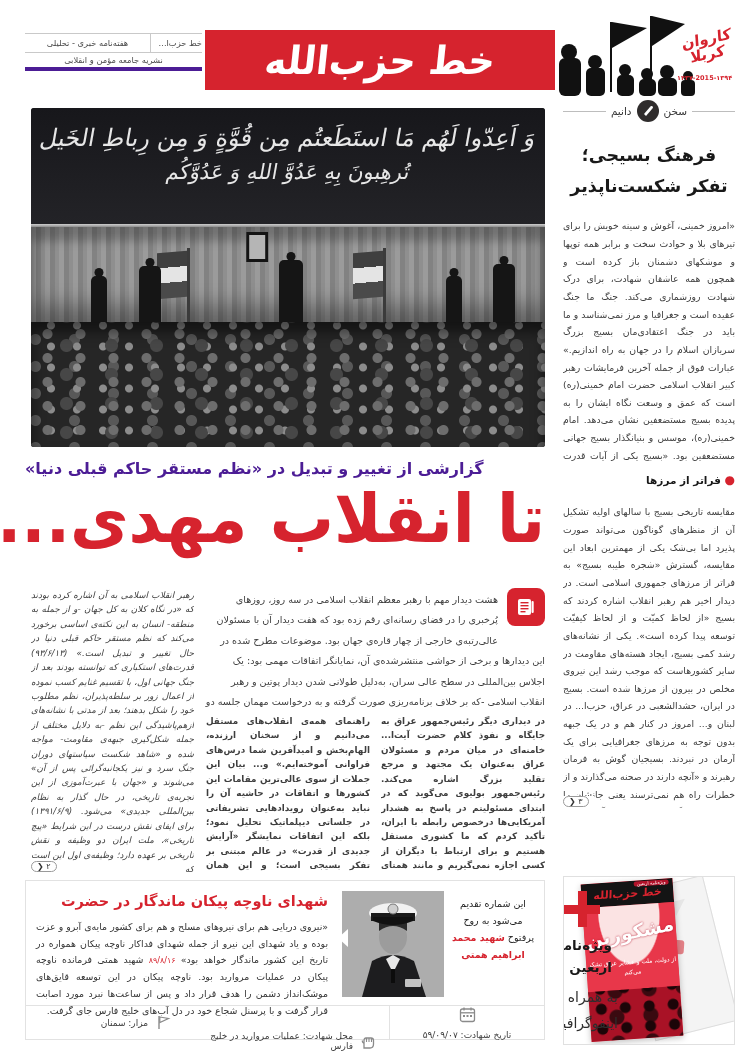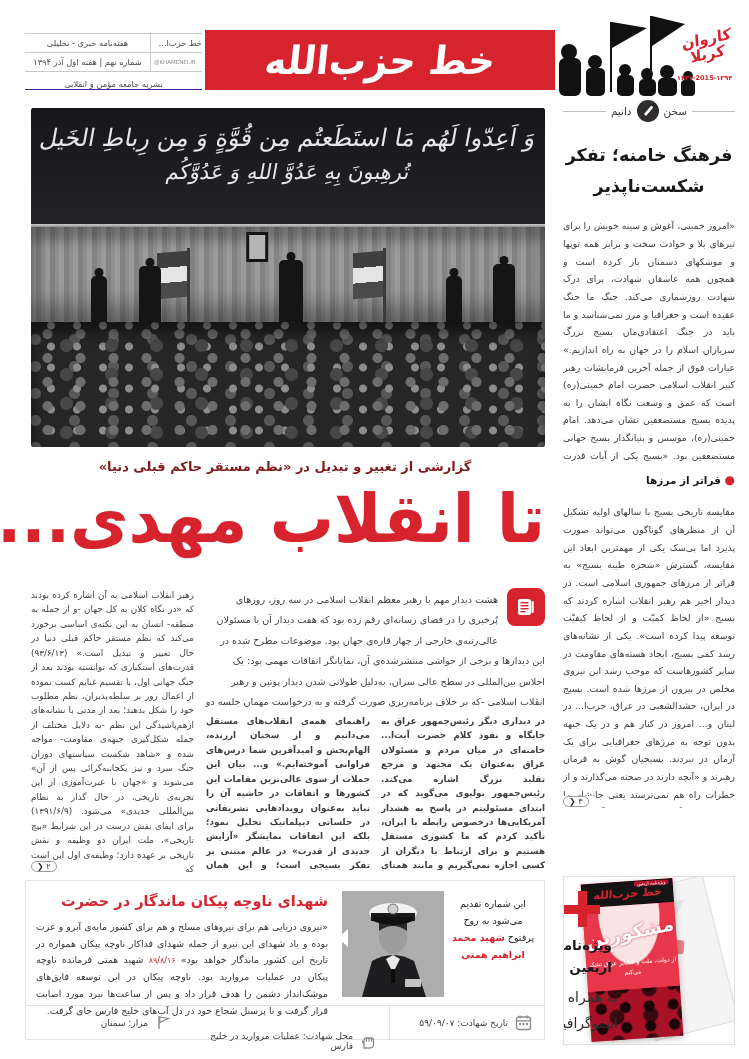--- a/index.html
+++ b/index.html
@@ -3,21 +3,21 @@
 <meta charset="utf-8">
 <style>
   * { margin:0; padding:0; box-sizing:border-box; }
   html,body { background:#ffffff; }
   body { font-family:"DejaVu Sans", sans-serif; }
   .page { position:relative; width:749px; height:1059px; background:#ffffff; overflow:hidden; direction:rtl; }
 
   
   .info-table { position:absolute; left:25px; top:33px; width:177px; font-size:8.3px; color:#4a4a4a; direction:rtl; }
   .info-row { display:flex; align-items:center; height:19px; border-top:1px solid #c9c9c9; }
-  .info-row:last-child { border-bottom:1px solid #4c1d95;align-items:flex-end; }
+  .info-row:last-child { border-bottom:4px solid #4c1d95; }
   .info-cell-r { width:52px; text-align:right; border-left:1px solid #c9c9c9; padding-left:3px; height:100%; display:flex; align-items:center; letter-spacing:-0.3px; }
   .info-cell-l { flex:1; text-align:center; letter-spacing:0.5px; }
   .info-row.full .info-cell-l { letter-spacing:2px; }
   .kh-logo { font-size:5.5px; color:#8a8a8a; letter-spacing:0; direction:ltr; }
 
   .masthead { position:absolute; left:205px; top:30px; width:350px; height:60px; background:#d6232e; display:flex; align-items:center; justify-content:center; }
   .masthead-title { color:#ffffff; font-weight:bold; font-size:37px; transform:skewX(-6deg) scaleY(1.05); letter-spacing:-2px; }
 
   .flags-art { position:absolute; left:555px; top:14px; width:186px; height:82px; }
   .flags-art svg { position:absolute; inset:0; }
@@ -66,49 +66,49 @@
       background-image:
         radial-gradient(circle, #6d6d6d 0 4.5px, transparent 5.5px),
         radial-gradient(circle, #474747 0 6px, transparent 7px),
         radial-gradient(circle, #8c8c8c 0 3.5px, transparent 4.5px),
         radial-gradient(circle, #585858 0 5px, transparent 6px);
       background-size:33px 24px, 45px 29px, 26px 21px, 39px 27px;
       background-position:0 0, 13px 9px, 7px 14px, 24px 4px;
       box-shadow:inset 0 10px 14px rgba(0,0,0,.5); }
 
   
-  .kicker { position:absolute; left:25px; top:459px; width:520px; text-align:center; font-size:13px; font-weight:bold; color:#7f1d1d; letter-spacing:-0.2px; }
+  .kicker { position:absolute; left:25px; top:459px; width:520px; text-align:left; font-size:16px; font-weight:bold; color:#4c1d95; letter-spacing:-0.2px; }
   .headline { position:absolute; left:25px; top:476px; width:520px; text-align:center; color:#d6232e; font-weight:bold; font-size:64px; line-height:1.35; letter-spacing:-3px; transform:scaleY(1.05); white-space:nowrap; }
 
   
   .lead-wrap { position:absolute; left:205px; top:588px; width:340px; height:120px; overflow:hidden; }
   .doc-icon { float:right; width:38px; height:38px; background:#d6232e; border-radius:8px; margin-left:9px; margin-bottom:4px; display:flex; align-items:center; justify-content:center; }
   .doc-icon svg { width:22px; height:22px; }
   .lead-text { font-size:9.6px; line-height:1.82; text-align:justify; color:#3e3e3e; }
   .fcol { position:absolute; font-size:8.8px; line-height:1.64; text-align:justify; color:#3e3e3e; overflow:hidden;font-weight:bold; }
   .col-r { left:381px; top:714px; width:164px; height:158px; }
   .col-m { left:206px; top:714px; width:164px; height:158px; }
   .col-l-wrap { position:absolute; left:31px; top:588px; width:163px; height:285px; }
-  .col-l { width:100%; height:100%; overflow:hidden; font-size:8.8px; line-height:1.64; text-align:justify; color:#3e3e3e; }
+  .col-l { width:100%; height:100%; overflow:hidden; font-size:8.8px; line-height:1.64; text-align:justify; color:#3e3e3e;font-style:italic; }
 
   
   .martyr { position:absolute; left:25px; top:880px; width:520px; height:160px; border:1px solid #e2e2e2; background:#ffffff; }
   .m-top { position:relative; height:124px; }
   .m-dedic { position:absolute; right:8px; top:14px; width:86px; font-size:9.5px; line-height:1.8; text-align:center; color:#222; }
   .m-dedic .name { color:#d6232e; font-weight:bold; }
   .m-photo { position:absolute; right:100px; top:10px; width:102px; height:106px; background:#ababab; overflow:hidden; }
   .m-arrow { position:absolute; right:196px; top:48px; width:0; height:0; border-top:9px solid transparent; border-bottom:9px solid transparent; border-right:10px solid #ffffff; }
   .m-title { position:absolute; right:216px; top:12px; left:12px; font-size:14.5px; font-weight:bold; color:#d6232e; }
   .m-body { position:absolute; right:216px; top:38px; left:10px; font-size:9.4px; line-height:1.78; text-align:justify; color:#333; }
   .m-date-ref { color:#d6232e; font-size:8px; }
   .m-footer { position:absolute; left:0; right:0; bottom:0; height:34px; border-top:1px solid #e2e2e2; display:flex; direction:rtl; }
   .m-cell { display:flex; align-items:center; gap:7px; padding:0 12px; font-size:9px; color:#3c3c3c; border-left:1px solid #e2e2e2; }
   .m-cell:last-child { border-left:none; }
   .m-cell svg { width:17px; height:17px; flex:none; }
-  .mc-1 { width:155px; } .mc-2 { width:205px;margin-top:35px; } .mc-3 { flex:1; }
+  .mc-1 { width:155px;flex-direction:column; } .mc-2 { width:205px;margin-top:35px; } .mc-3 { flex:1; }
 
   
   .promo { position:absolute; left:563px; top:876px; width:172px; height:169px; border:1px solid #e0e0e0; background:#fff; overflow:hidden; }
   .plus-icon { position:absolute; right:134px; top:14px; width:36px; height:36px; }
   .plus-icon::before { content:''; position:absolute; left:14px; top:0; width:9px; height:36px; background:#d6232e; }
   .plus-icon::after { content:''; position:absolute; left:0; top:14px; width:36px; height:9px; background:#d6232e; }
   .promo-title { position:absolute; right:122px; top:58px; width:48px; font-size:13.5px; font-weight:bold; color:#191919; line-height:1.6; text-align:right; }
   .promo-sub { position:absolute; right:116px; top:108px; width:54px; font-size:14px; color:#2e2e2e; line-height:1.85; text-align:right; }
   .cover-back { position:absolute; left:72px; top:6px; width:86px; height:150px; background:#f4f4f4; border:1px solid #ddd; transform:rotate(-14deg); overflow:hidden; }
   .cover-back .tri1 { position:absolute; left:10px; top:18px; width:0; height:0; border-left:26px solid transparent; border-right:26px solid transparent; border-top:30px solid #e6e6e6; }
@@ -126,24 +126,20 @@
 </style>
 </head>
 <body>
 
 <div class="page">
 
   <div class="info-table">
     <div class="info-row">
       <span class="info-cell-r">خط حزب‌ا...</span>
       <span class="info-cell-l">هفته‌نامه خبری - تحلیلی</span>
-    </div>
-    <div class="info-row">
-      <span class="info-cell-r kh-logo">@KHAMENEI.IR</span>
-      <span class="info-cell-l">شماره نهم | هفته اول آذر ۱۳۹۴</span>
     </div>
     <div class="info-row full">
       <span class="info-cell-l">نشریه جامعه مؤمن و انقلابی</span>
     </div>
   </div>
 
   <div class="masthead">
     <span class="masthead-title">خط حزب‌الله</span>
   </div>
 
@@ -178,21 +174,21 @@
       <span class="s-word">سخن</span>
       <span class="s-circle">
         <svg viewBox="0 0 12 12">
             <path d="M2 9 L8 2 L10 4 L4 11 Z" fill="#ffffff"></path>
             <circle cx="9.5" cy="2.5" r="1.4" fill="#ffffff"></circle>
           </svg>
       </span>
       <span class="s-word">دانیم</span>
       <span class="s-line"></span>
     </div>
-    <div class="s-title">فرهنگ خامنه؛ تفکر شکست‌ناپذیر</div>
+    <div class="s-title">فرهنگ بسیجی؛ تفکر شکست‌ناپذیر</div>
     <div class="s-body s-p1">«امروز خمینی، آغوش و سینه خویش را برای تیرهای بلا و حوادث سخت و برابر همه توپها و موشکهای دشمنان باز کرده است و همچون همه عاشقان شهادت، برای درک شهادت روزشماری می‌کند. جنگ ما جنگ عقیده است و جغرافیا و مرز نمی‌شناسد و ما باید در جنگ اعتقادی‌مان بسیج بزرگ سربازان اسلام را در جهان به راه اندازیم.» عبارات فوق از جمله آخرین فرمایشات رهبر کبیر انقلاب اسلامی حضرت امام خمینی(ره) است که عمق و وسعت نگاه ایشان را به پدیده بسیج مستضعفین نشان می‌دهد. امام خمینی(ره)، موسس و بنیانگذار بسیج جهانی مستضعفین بود. «بسیج یکی از آیات قدرت الهی است که خدای متعال به آن بنده‌ی صالح، به آن مرد بزرگ، به آن شخصیت کم‌نظیر یا بی‌نظیر تاریخ اسلام بعد از ائمه(ع) عطا کرد. فکر پردازش بسیج عمومی، بسیج مستضعفین که امام بزرگوار آن را مطرح کرد و عمل کرد و با همه‌ی توان پشت سر این فکر ایستاد، این نهال را آبیاری کرد تا تبدیل شد به شجره‌ی طیبه‌ای که تؤتی اکلها کل حین باذن ربها» (۸۹/۸/۲)</div>
     <div class="s-sub"><span class="dot">●</span> <span>فراتر از مرزها</span></div>
     <div class="s-p2-wrap">
       <div class="s-body s-p2">مقایسه تاریخی بسیج با سالهای اولیه تشکیل آن از منظرهای گوناگون می‌تواند صورت پذیرد اما بی‌شک یکی از مهمترین ابعاد این مقایسه، گسترش «شجره طیبه بسیج» به فراتر از مرزهای جمهوری اسلامی است. در دیدار اخیر هم رهبر انقلاب اشاره کردند که بسیج «از لحاظ کمیّت و از لحاظ کیفیّت توسعه پیدا کرده است». یکی از نشانه‌های رشد کمی بسیج، ایجاد هسته‌های مقاومت در سایر کشورهاست که موجب رشد این نیروی مخلص در بیرون از مرزها شده است. بسیج در ایران، حشدالشعبی در عراق، حزب‌ا... در لبنان و... امروز در کنار هم و در یک جبهه بدون توجه به مرزهای جغرافیایی برای یک آرمان در نبردند. بسیجیان گوش به فرمان رهبرند و «آنچه دارند در صحنه می‌گذارند و از خطرات راه هم نمی‌ترسند یعنی جانشان را در کف دست گرفته‌اند» (۹۴/۹/۴) آن‌ها امروز در «جبهه منطقه» مدافعان اسلام نابند. «این بچه‌های ما که رفتند آنجا شهید شدند... در هر نقطه‌ای از عراق یا سوریه که اینها در مقابل داعش شهید شده باشند</div>
       <span class="cont-badge"><b>۳ ❮</b></span>
     </div>
   </div>
 
   <div class="photo">
     <div class="ph-band">

